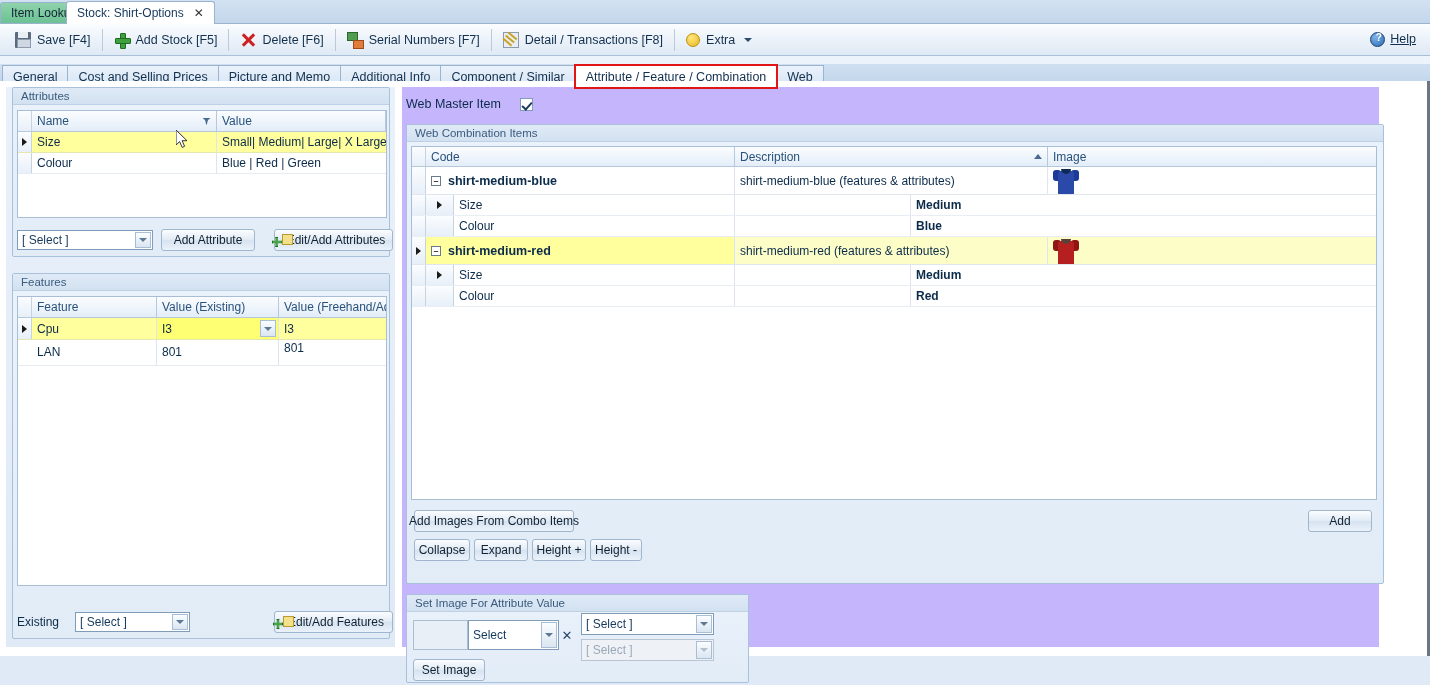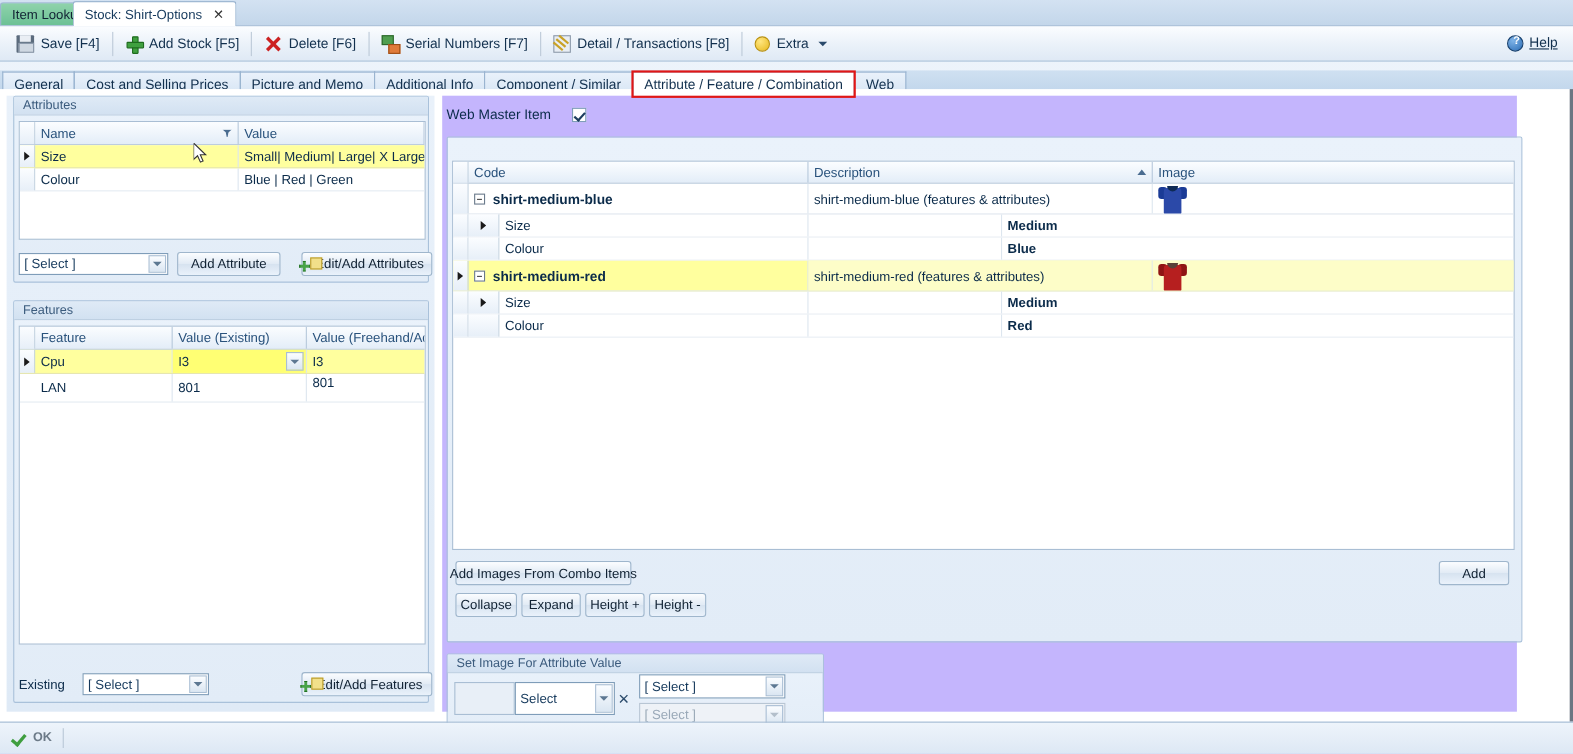--- a/index.html
+++ b/index.html
@@ -411,20 +411,21 @@
     </div>
 
     <div class="rightpane">
 
       <div style="position:absolute; left:4px; top:10px; display:flex; align-items:center;">
         <span style="width:100px; font-size:12.5px;">Web Master Item</span>
         <span class="chk" style="margin-left:14px;"></span>
       </div>
 
       <div class="group" style="left:4px; top:37px; width:978px; height:460px;">
+        <div class="ghead">Web Combination Items</div>
 
         <div class="grid" style="position:absolute; left:4px; top:21px; width:966px; height:354px;">
 
           <div class="ghdr" style="height:20px;">
             <div class="rowmark"></div>
             <div class="gcell" style="width:309px;">
               <span>Code</span>
             </div>
             <div class="gcell" style="width:313px; justify-content:space-between;">
               <span>Description</span>
@@ -554,21 +555,14 @@
         </div>
 
         <div class="btn" style="position:absolute; left:6px; top:64px; width:72px;">
           <span>Set Image</span>
         </div>
       </div>
 
     </div>
   </div>
 
-  <div class="statusbar">
-    <div class="status-ok">
-      <span class="tick"></span>
-      <span>OK</span>
-    </div>
-    <div class="status-sep"></div>
-  </div>
 
 </div>
 
 </body></html>

